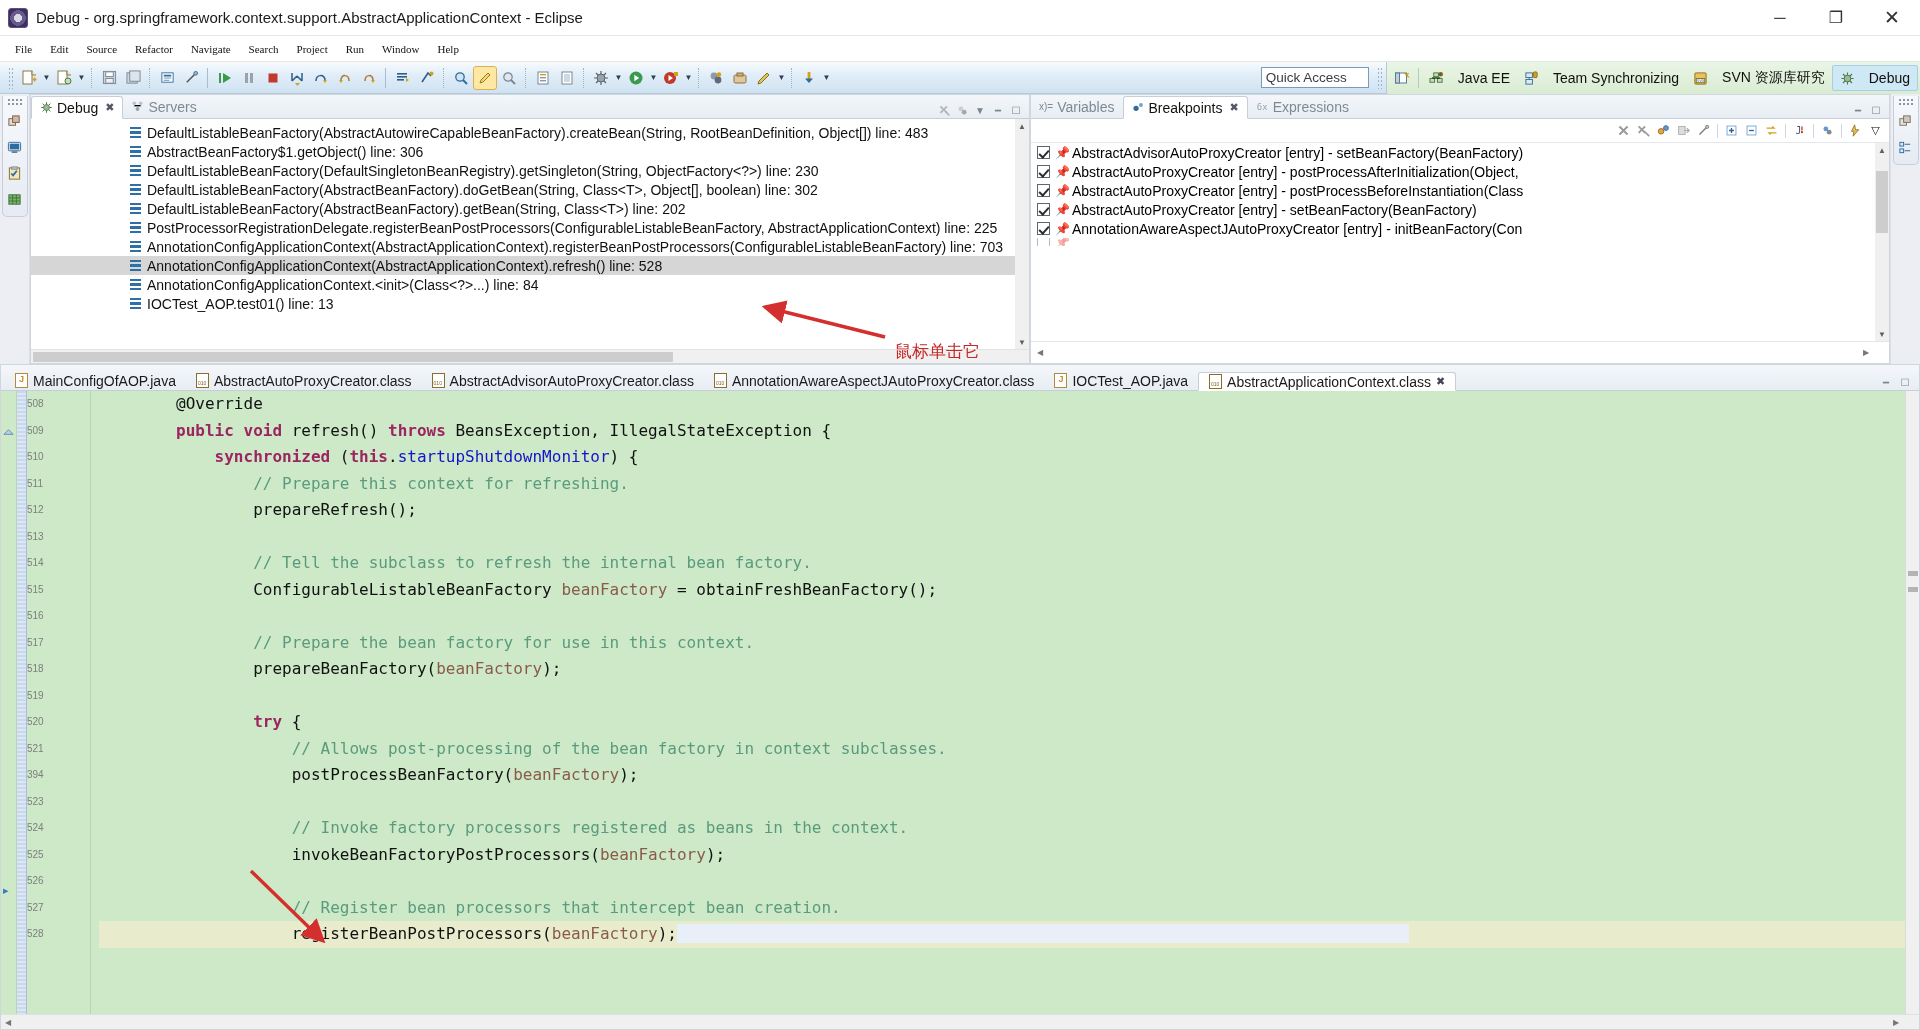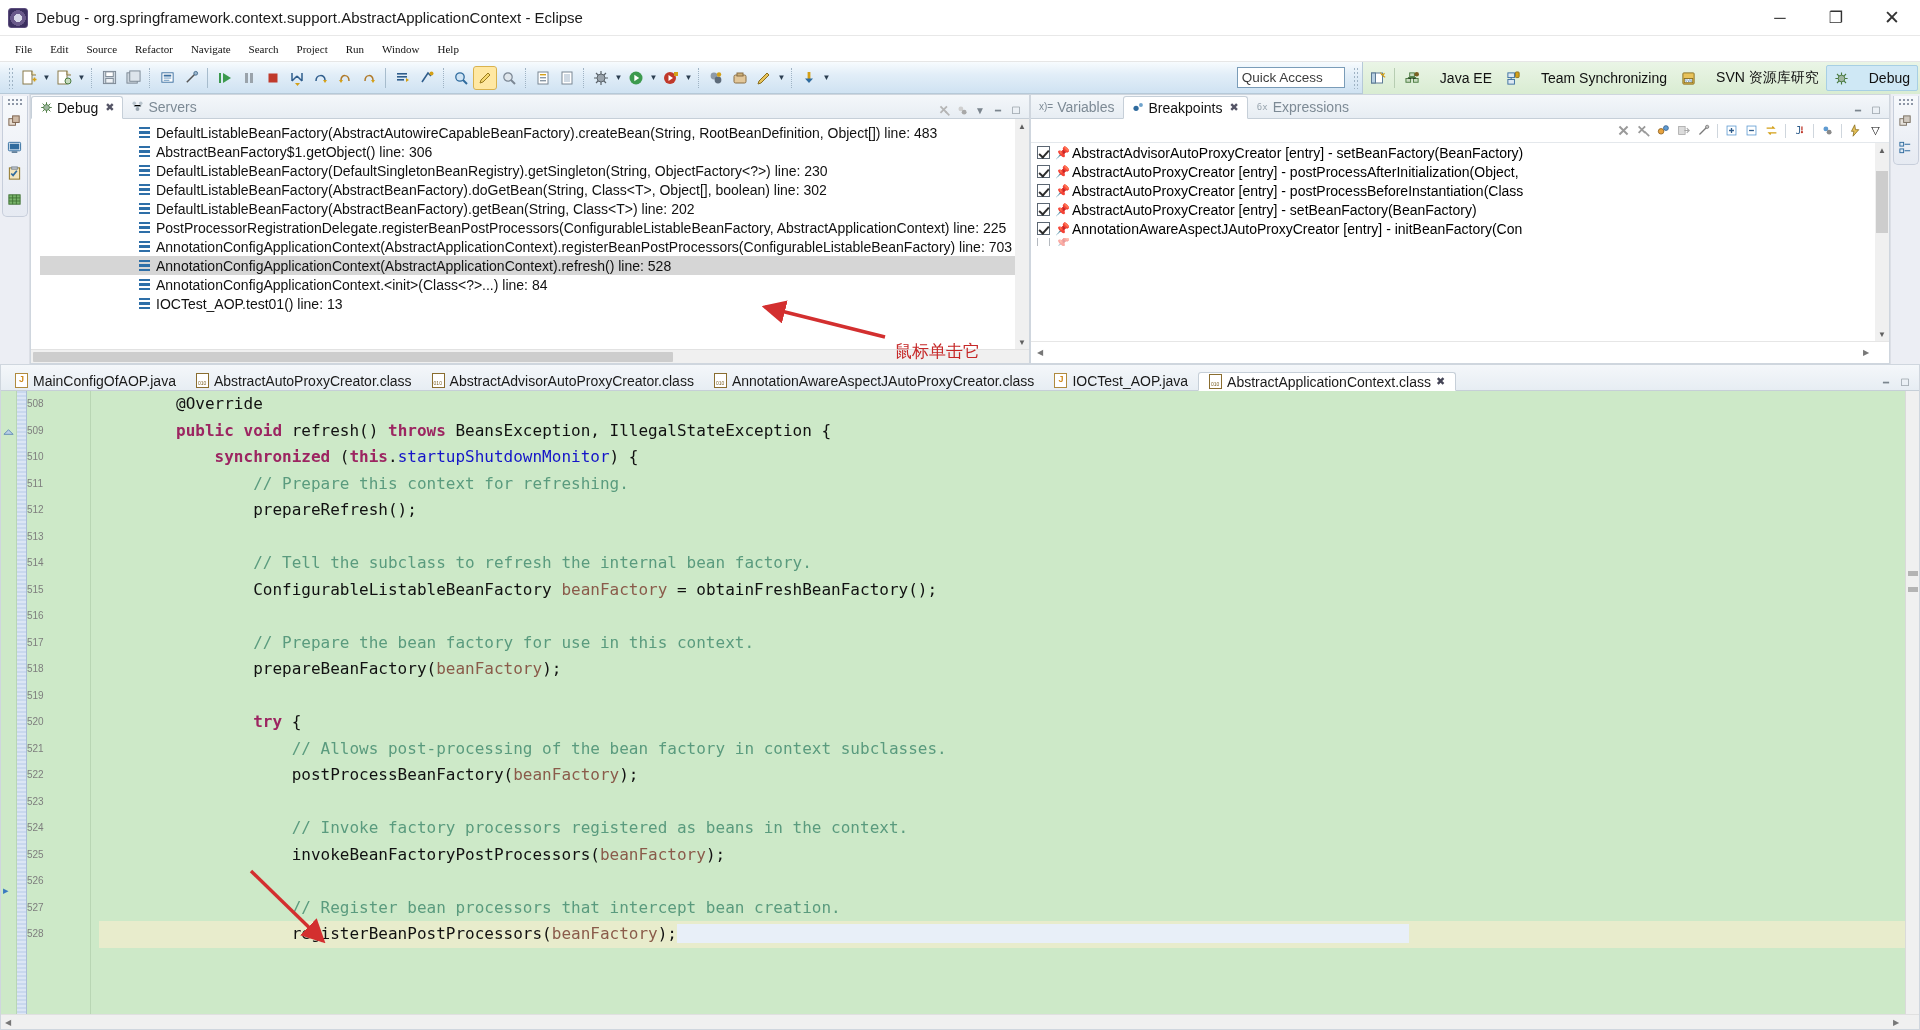--- a/index.html
+++ b/index.html
@@ -69,21 +69,21 @@
 
   
   .perspbar {
     display: flex; align-items: center; height: 32px;
     background: linear-gradient(to bottom,#eaf5e6 0%,#d9ecd2 100%);
     border-left: 1px solid #b6c9d8;
     padding: 0 2px;
   }
   .persp-open { width: 26px; height: 24px; display: flex; align-items: center; justify-content: center; }
   .persp-item {
-    display: flex; align-items: center; gap: 20px; padding: 3px 7px; height: 26px;
+    display: flex; align-items: center; gap: 14px; padding: 3px 7px; height: 26px;
     font-size: 14px; color: #111; border-radius: 2px;
   }
   .persp-item.active { background: #cfe8f5; border: 1px solid #a7cfe4; }
   .persp-sep { width: 1px; height: 20px; background: #b7cdb2; margin: 0 3px; }
 
   
   .body-area { flex: 1 1 auto; display: flex; flex-direction: column; background: #f3f3f3; min-height: 0; }
 
   .top-row { display: flex; height: 270px; flex: 0 0 270px; }
 
@@ -122,21 +122,21 @@
   .mini-btn { width: 16px; height: 16px; display: flex; align-items: center; justify-content: center;
               font-size: 10px; color: #7b858e; }
   .view-toolbar {
     height: 24px; display: flex; align-items: center; justify-content: flex-end; gap: 1px;
     padding-right: 4px; background: #fff; border-bottom: 1px solid #e4e8ec; flex: 0 0 24px;
   }
   .vt-ico { width: 19px; height: 19px; display: flex; align-items: center; justify-content: center; font-size: 11px; }
   .vt-sep { width: 1px; height: 14px; background: #cfd6dd; margin: 0 3px; }
 
   
-  .stack-wrap { flex: 1 1 auto; overflow: hidden; position: relative; background: #fff; padding-left: 9px; }
+  .stack-wrap { flex: 1 1 auto; overflow: hidden; position: relative; background: #fff; }
   .stack-list { padding: 4px 0 0 0; }
   .stack-row {
     height: 19px; display: flex; align-items: center; gap: 6px; padding-left: 99px;
     font-size: 14px; white-space: nowrap; color: #111;
   }
   .stack-row.selected { background: #d6d6d6; }
   .frame-ico {
     width: 11px; height: 11px; flex: 0 0 11px;
     background: linear-gradient(to bottom, #2e6fa8 0 22%, transparent 22% 39%, #2e6fa8 39% 61%, transparent 61% 78%, #2e6fa8 78% 100%);
   }
@@ -883,21 +883,21 @@
             <div class="gl">512</div>
             <div class="gl">513</div>
             <div class="gl">514</div>
             <div class="gl">515</div>
             <div class="gl">516</div>
             <div class="gl">517</div>
             <div class="gl">518</div>
             <div class="gl">519</div>
             <div class="gl">520</div>
             <div class="gl">521</div>
-            <div class="gl">522</div>
+            <div class="gl">394</div>
             <div class="gl">523</div>
             <div class="gl">524</div>
             <div class="gl">525</div>
             <div class="gl">526</div>
             <div class="gl">527</div>
             <div class="gl">528</div>
           </div>
 
           <div class="code-lines" id="code-lines"><div class="cl"><span>        </span><span class="tok-pl">@Override</span></div><div class="cl"><span>        </span><span class="tok-kw">public</span><span class="tok-pl"> </span><span class="tok-kw">void</span><span class="tok-pl"> refresh() </span><span class="tok-kw">throws</span><span class="tok-pl"> BeansException, IllegalStateException {</span></div><div class="cl"><span>            </span><span class="tok-kw">synchronized</span><span class="tok-pl"> (</span><span class="tok-kw">this</span><span class="tok-pl">.</span><span class="tok-fld">startupShutdownMonitor</span><span class="tok-pl">) {</span></div><div class="cl"><span>                </span><span class="tok-cm">// Prepare this context for refreshing.</span></div><div class="cl"><span>                </span><span class="tok-pl">prepareRefresh();</span></div><div class="cl"><span></span></div><div class="cl"><span>                </span><span class="tok-cm">// Tell the subclass to refresh the internal bean factory.</span></div><div class="cl"><span>                </span><span class="tok-pl">ConfigurableListableBeanFactory </span><span class="tok-var">beanFactory</span><span class="tok-pl"> = obtainFreshBeanFactory();</span></div><div class="cl"><span></span></div><div class="cl"><span>                </span><span class="tok-cm">// Prepare the bean factory for use in this context.</span></div><div class="cl"><span>                </span><span class="tok-pl">prepareBeanFactory(</span><span class="tok-var">beanFactory</span><span class="tok-pl">);</span></div><div class="cl"><span></span></div><div class="cl"><span>                </span><span class="tok-kw">try</span><span class="tok-pl"> {</span></div><div class="cl"><span>                    </span><span class="tok-cm">// Allows post-processing of the bean factory in context subclasses.</span></div><div class="cl"><span>                    </span><span class="tok-pl">postProcessBeanFactory(</span><span class="tok-var">beanFactory</span><span class="tok-pl">);</span></div><div class="cl"><span></span></div><div class="cl"><span>                    </span><span class="tok-cm">// Invoke factory processors registered as beans in the context.</span></div><div class="cl"><span>                    </span><span class="tok-pl">invokeBeanFactoryPostProcessors(</span><span class="tok-var">beanFactory</span><span class="tok-pl">);</span></div><div class="cl"><span></span></div><div class="cl"><span>                    </span><span class="tok-cm">// Register bean processors that intercept bean creation.</span></div><div class="cl current"><span>                    </span><span class="tok-pl">registerBeanPostProcessors(</span><span class="tok-var">beanFactory</span><span class="tok-pl">);</span><span class="tail-hl">                                                                            </span></div></div>
 

